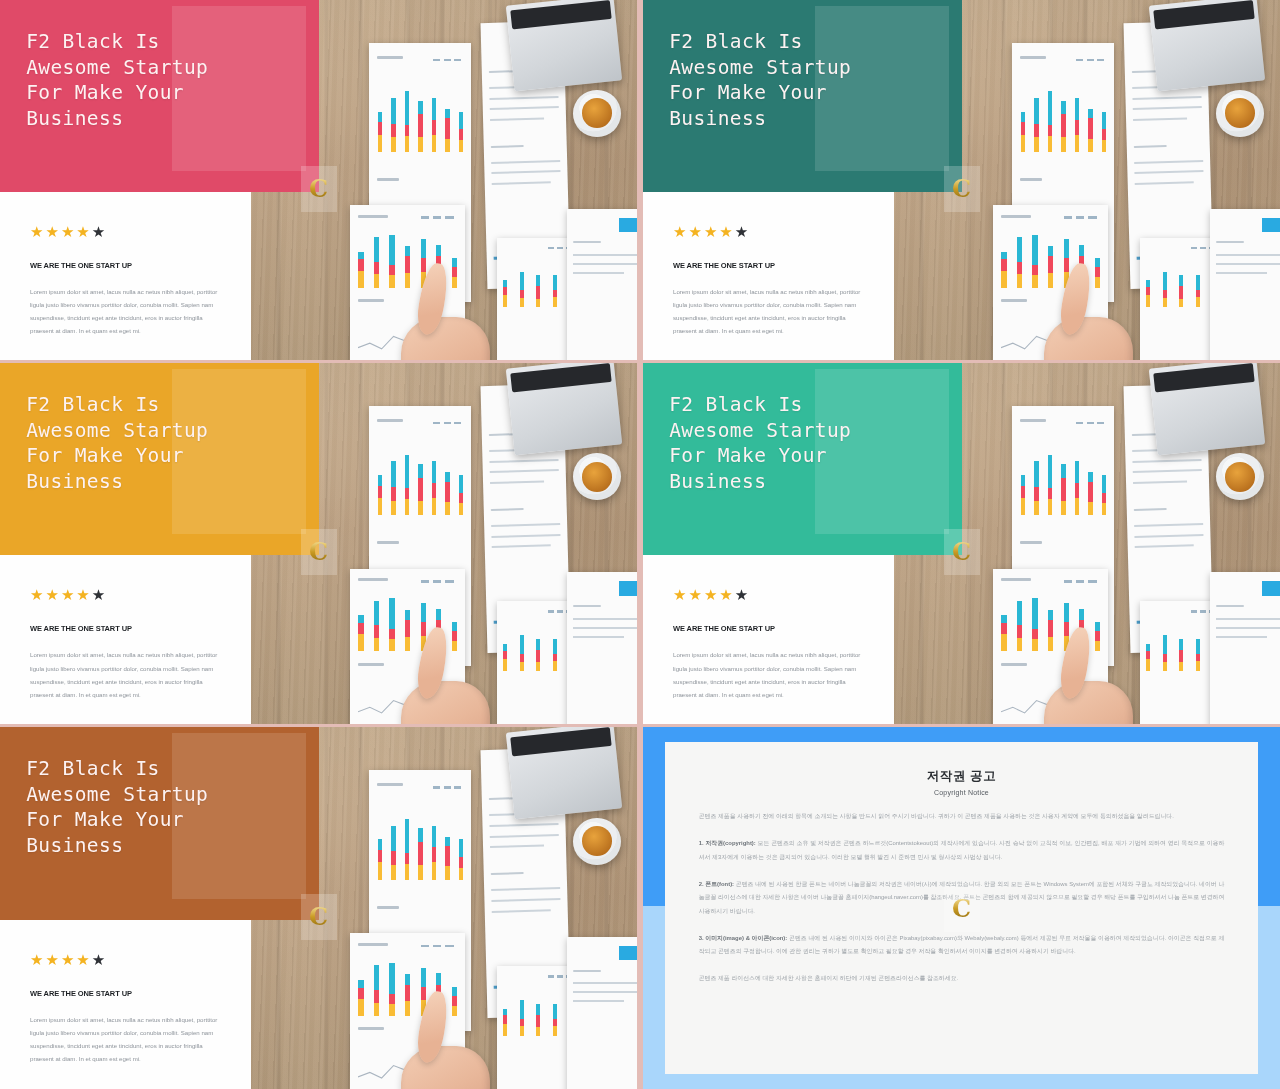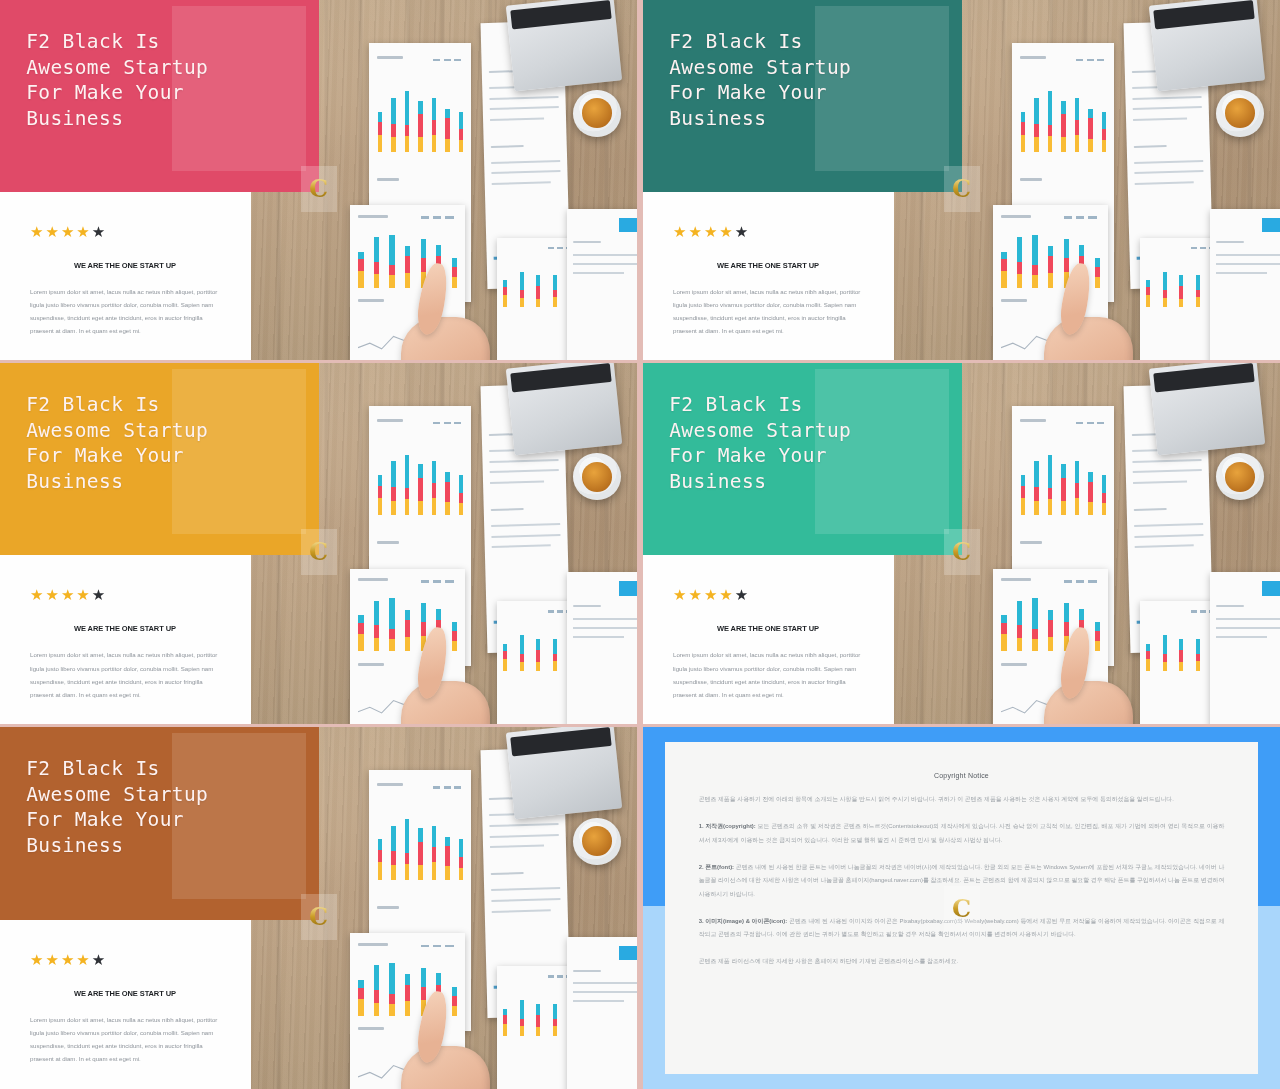--- a/index.html
+++ b/index.html
@@ -157,21 +157,20 @@
   }
   .stars{margin-top:16px;font-size:15px;letter-spacing:2px;line-height:1;}
   .stars .st{color:#f4b321;}
   .stars .st.off{color:#2f3237;}
   .cardtitle{
     margin-top:22px;
     font-size:7.5px;
     font-weight:bold;
     letter-spacing:-.1px;
     color:#1d2024;
-    margin-left:44px;
   }
   .cardbody{
     margin-top:15px;
     font-size:6.1px;
     line-height:2.15;
     color:#8e949b;
     max-width:190px;
   }
 
   
@@ -1466,20 +1465,21 @@
       <div class="cardtitle">WE ARE THE ONE START UP</div>
       <div class="cardbody">Lorem ipsum dolor sit amet, lacus nulla ac netus nibh aliquet, porttitor ligula justo libero vivamus porttitor dolor, conubia mollit. Sapien nam suspendisse, tincidunt eget ante tincidunt, eros in auctor fringilla praesent at diam. In et quam est eget mi.</div>
     </div>
     <div class="watermark">
       <span class="cmark">C</span>
     </div>
   </div>
 
   <div class="copyslide">
     <div class="copycard">
+      <div class="cp-title">저작권 공고</div>
       <div class="cp-sub">Copyright Notice</div>
       <div class="cp-para">콘텐츠 제품을 사용하기 전에 아래의 항목에 소개되는 사항을 반드시 읽어 주시기 바랍니다. 귀하가 이 콘텐츠 제품을 사용하는 것은 사용자 계약에 모두에 동의하셨음을 알려드립니다.</div>
       <div class="cp-para"><b>1. 저작권(copyright):</b> <span>모든 콘텐츠의 소유 및 저작권은 콘텐츠 하느르것(Contentstokeout)의 제작사에게 있습니다. 사전 승낙 없이 교칙적 이보, 인간편집, 배포 재가 기법에 의하여 영리 목적으로 이용하셔서 제3자에게 이용하는 것은 금지되어 있습니다. 이러한 모델 행위 발견 시 준하면 민사 및 형사상의 사법상 됩니다.</span></div>
       <div class="cp-para"><b>2. 폰트(font):</b> <span>콘텐츠 내에 된 사용된 한글 폰트는 네이버 나눔글꼴의 저작권은 네이버(사)에 제작되었습니다. 한글 외의 모든 폰트는 Windows System에 포함된 서체와 구글노 제작되었습니다. 네이버 나눔글꼴 라이선스에 대한 자세한 사항은 네이버 나눔글꼴 홈페이지(hangeul.naver.com)를 참조하세요. 폰트는 콘텐츠의 함께 제공되지 않으므로 필요할 경우 해당 폰트를 구입하셔서 나눔 폰트로 변경하여 사용하시기 바랍니다.</span></div>
       <div class="cp-para"><b>3. 이미지(image) &amp; 아이콘(icon):</b> <span>콘텐츠 내에 된 사용된 이미지와 아이콘은 Pixabay(pixabay.com)와 Webaly(webaly.com) 등에서 제공된 무료 저작물을 이용하여 제작되었습니다. 아이콘은 직접으로 제작되고 콘텐츠의 구정합니다. 이에 관한 권리는 귀하가 별도로 확인하고 필요할 경우 저작을 확인하셔서 이미지를 변경하여 사용하시기 바랍니다.</span></div>
       <div class="cp-para">콘텐츠 제품 라이선스에 대한 자세한 사항은 홈페이지 하단에 기재된 콘텐츠라이선스를 참조하세요.</div>
     </div>
     <div class="watermark" style="top:44%;">
       <span class="cmark">C</span>
     </div>

